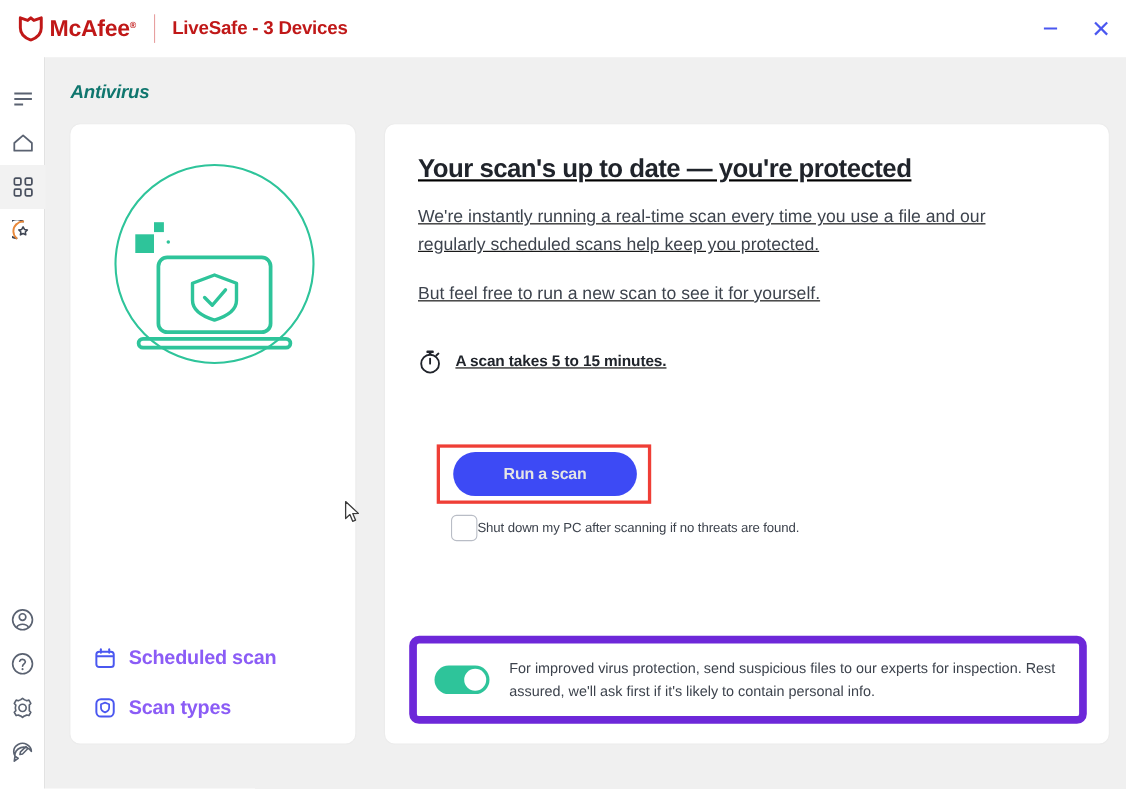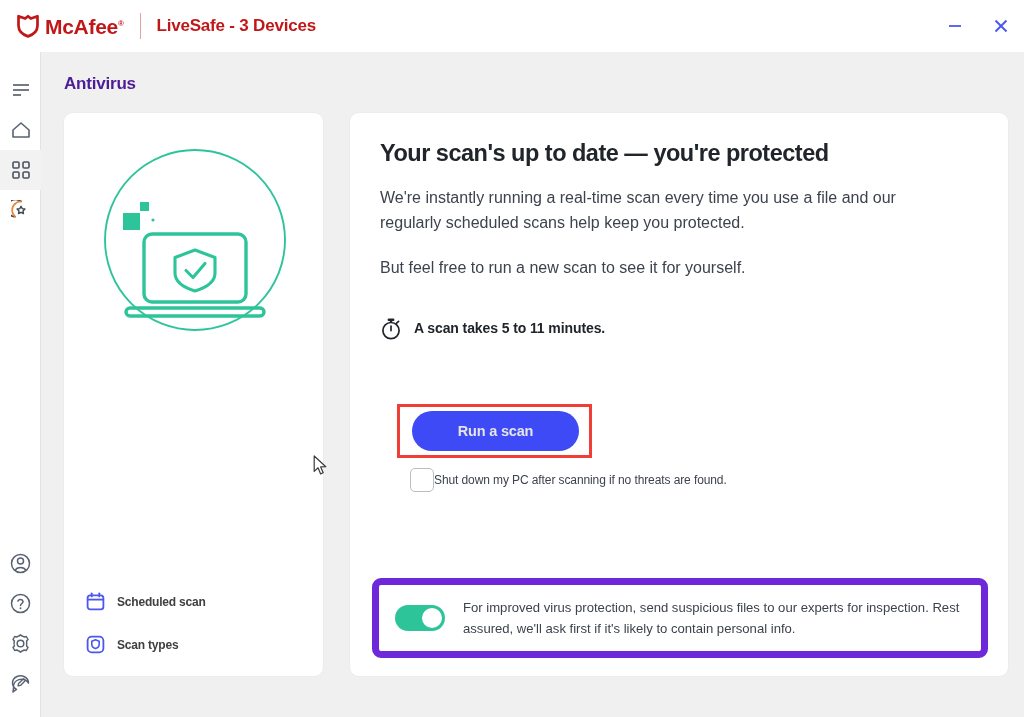--- a/index.html
+++ b/index.html
@@ -106,22 +106,23 @@
     top: 52px; left: 41px;
     width: 983px;
     height: 665px;
     background: #f0f0f0;
   }
   .page-title {
     position: absolute;
     top: 22px; left: 23px;
     font-size: 17px;
     font-weight: bold;
-    color: #4c1d95;
+    color: #0f766e;
     letter-spacing: -0.2px;
+    font-style: italic;
   }
 
   
   .card-left {
     position: absolute;
     top: 60px; left: 22px;
     width: 261px;
     height: 565px;
     background: #ffffff;
     border-radius: 10px;
@@ -143,37 +144,37 @@
     display: flex;
     align-items: center;
     margin-bottom: 24px;
     cursor: pointer;
     color: #4a57f0;
   }
   .link-row:last-child { margin-bottom: 0; }
   .link-row svg { display: block; flex: 0 0 auto; }
   .link-label {
     margin-left: 12px;
-    font-size: 12px;
-    font-weight: bold;
-    color: #404040;
+    font-size: 18px;
+    font-weight: bold;
+    color: #8b5cf6;
     letter-spacing: -0.2px;
   }
 
   
   .card-right {
     position: absolute;
     top: 60px; left: 308px;
     width: 660px;
     height: 565px;
     background: #ffffff;
     border-radius: 10px;
     border: 1px solid #ececec;
   }
-  .r-pad { padding: 26px 30px 0 30px; }
+  .r-pad { padding: 26px 30px 0 30px; text-decoration: underline; }
 
   .headline {
     font-size: 23.5px;
     font-weight: bold;
     color: #20242b;
     letter-spacing: -0.5px;
     line-height: 1.25;
   }
   .para {
     margin-top: 18px;
@@ -454,21 +455,21 @@
         <div class="para para2">But feel free to run a new scan to see it for yourself.</div>
 
         <div class="time-row">
           <svg width="22" height="23" viewBox="0 0 22 23">
             <circle cx="11" cy="13.6" r="8.1" fill="none" stroke="#20242b" stroke-width="1.7"></circle>
             <line x1="11" y1="9.1" x2="11" y2="13.6" stroke="#20242b" stroke-width="1.7" stroke-linecap="round"></line>
             <rect x="7.6" y="1.6" width="6.8" height="2.4" rx="1.1" fill="#20242b"></rect>
             <line x1="11" y1="4" x2="11" y2="5.6" stroke="#20242b" stroke-width="2.4"></line>
             <line x1="16.6" y1="6.2" x2="18.6" y2="4.4" stroke="#20242b" stroke-width="1.7" stroke-linecap="round"></line>
           </svg>
-          <span class="time-text">A scan takes 5 to 11 minutes.</span>
+          <span class="time-text">A scan takes 5 to 15 minutes.</span>
         </div>
 
         <div class="annot-box"></div>
 
         <button class="scan-btn">Run a scan</button>
 
         <div class="check-row">
           <div class="checkbox"></div>
           <span class="check-label">Shut down my PC after scanning if no threats are found.</span>
         </div>

